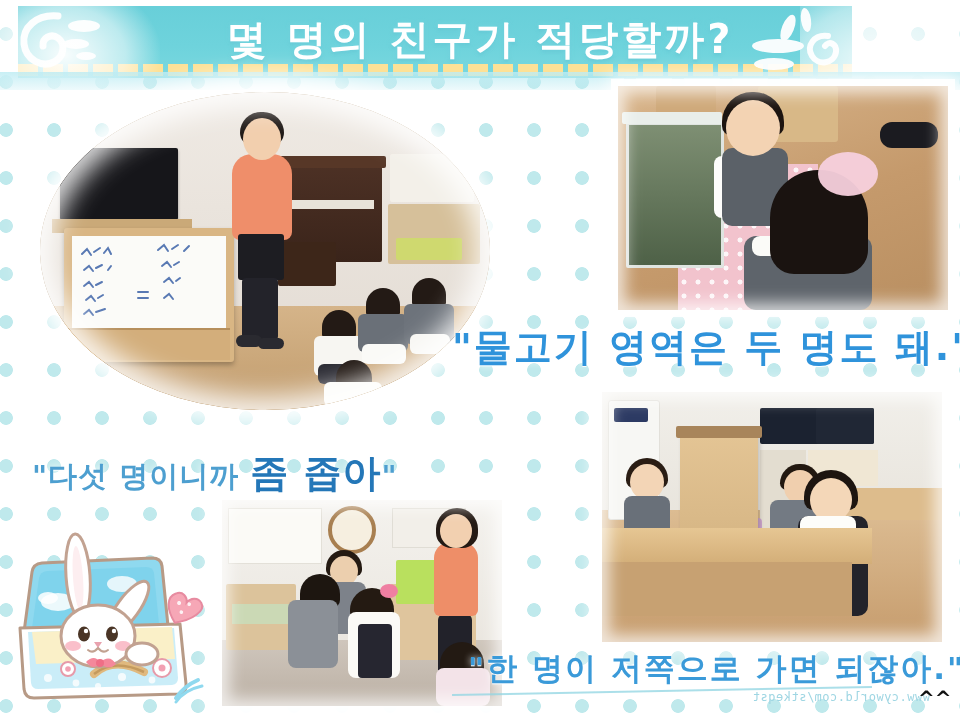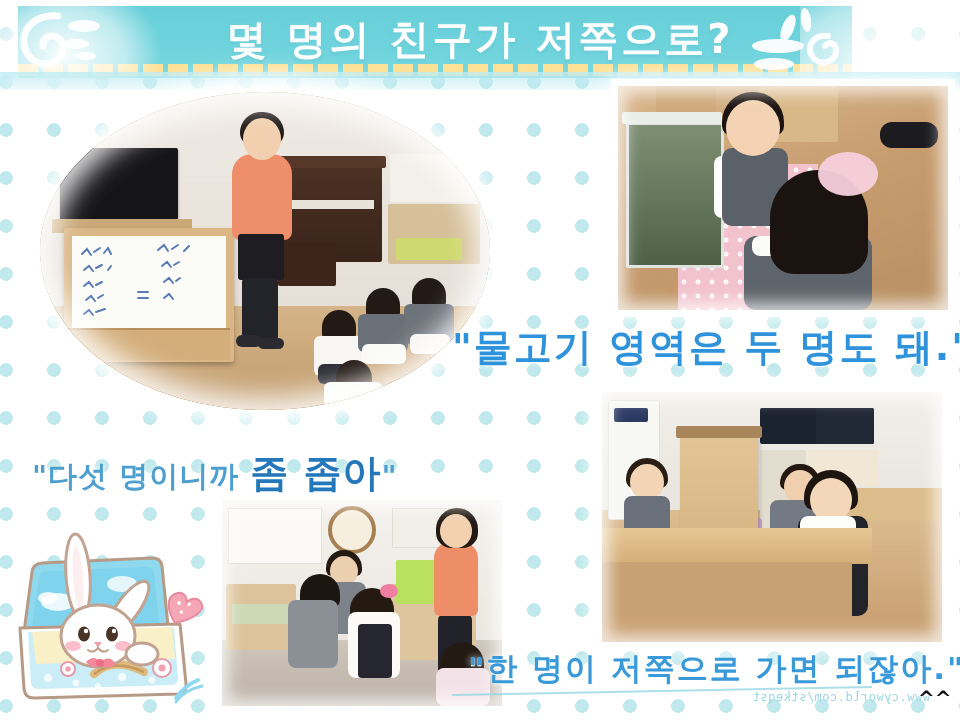--- a/index.html
+++ b/index.html
@@ -256,21 +256,21 @@
         <g fill="none" stroke="#ffffff" stroke-width="6" stroke-linecap="round" opacity="0.95">
           <path d="M84 34 C70 32 62 44 68 54 C74 64 90 62 92 50 C93 42 85 38 81 44"></path>
         </g>
       </svg>
     </div>
 
     <div class="banner-glowL"></div>
     <div class="banner-glowR"></div>
     <div class="banner-bottomfade"></div>
 
-    <div class="banner-title">몇 명의 친구가 저쪽으로?</div>
+    <div class="banner-title">몇 명의 친구가 적당할까?</div>
   </div>
 
   <div class="photo" id="photo-classroom">
     <div class="p c1-wall"></div>
     <div class="p c1-floor"></div>
     <div class="p c1-tv"></div>
     <div class="p c1-tvstand"></div>
     <div class="p c1-piano"></div>
     <div class="p c1-piano-top"></div>
     <div class="p c1-piano-keys"></div>

